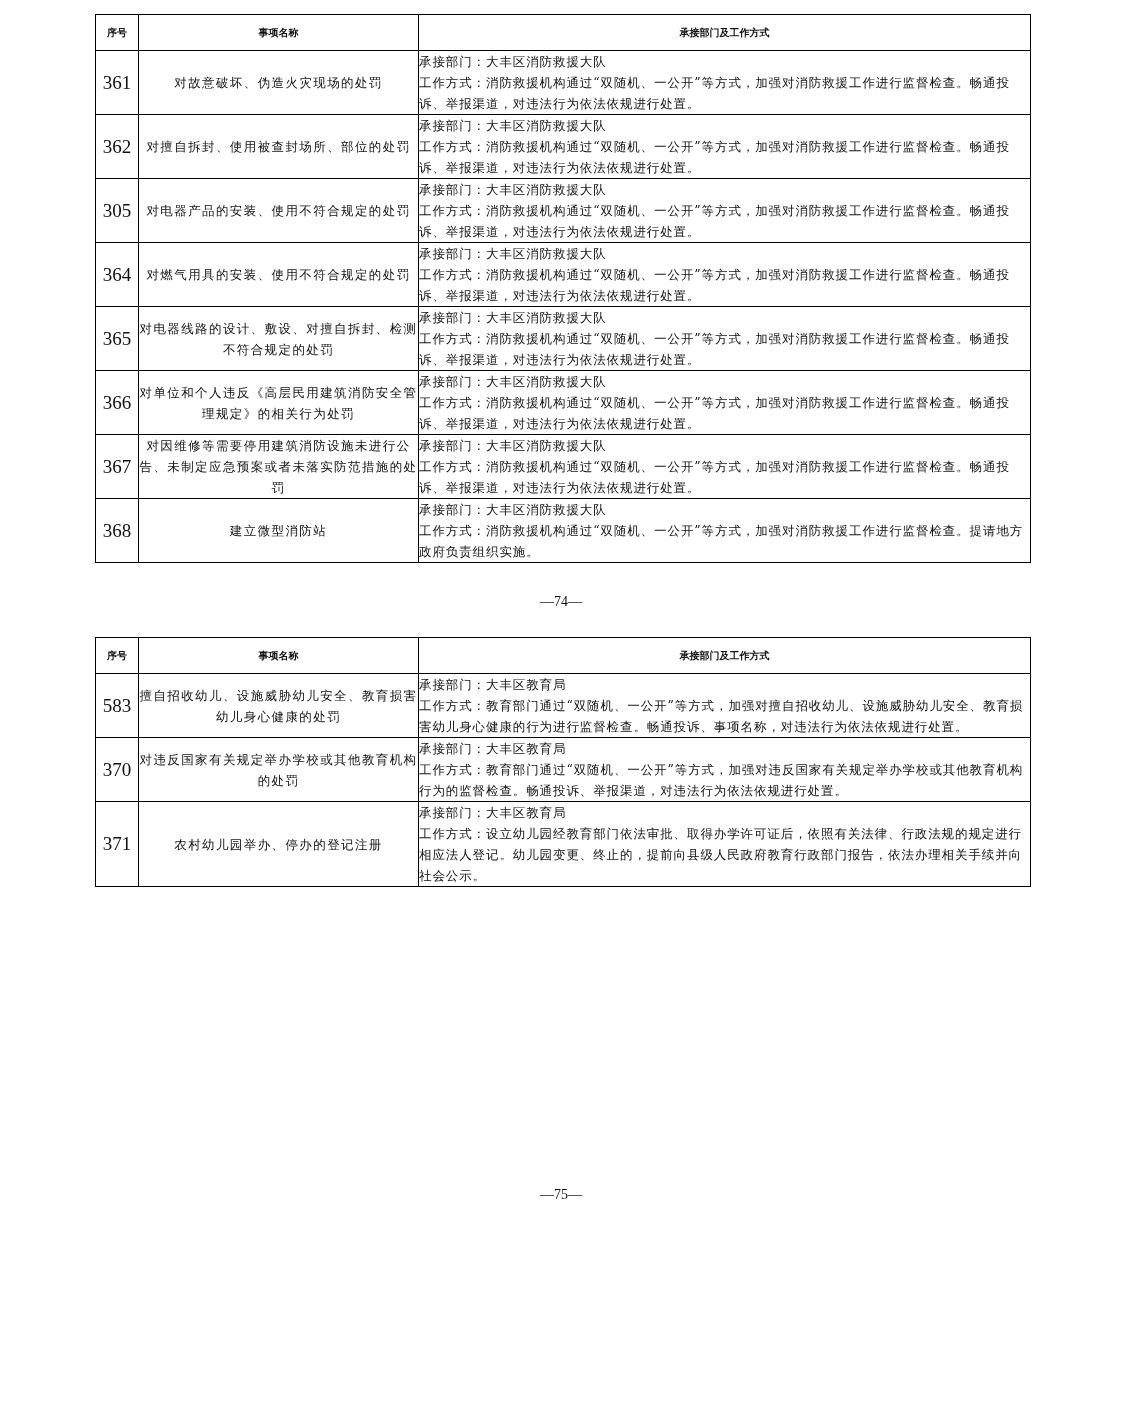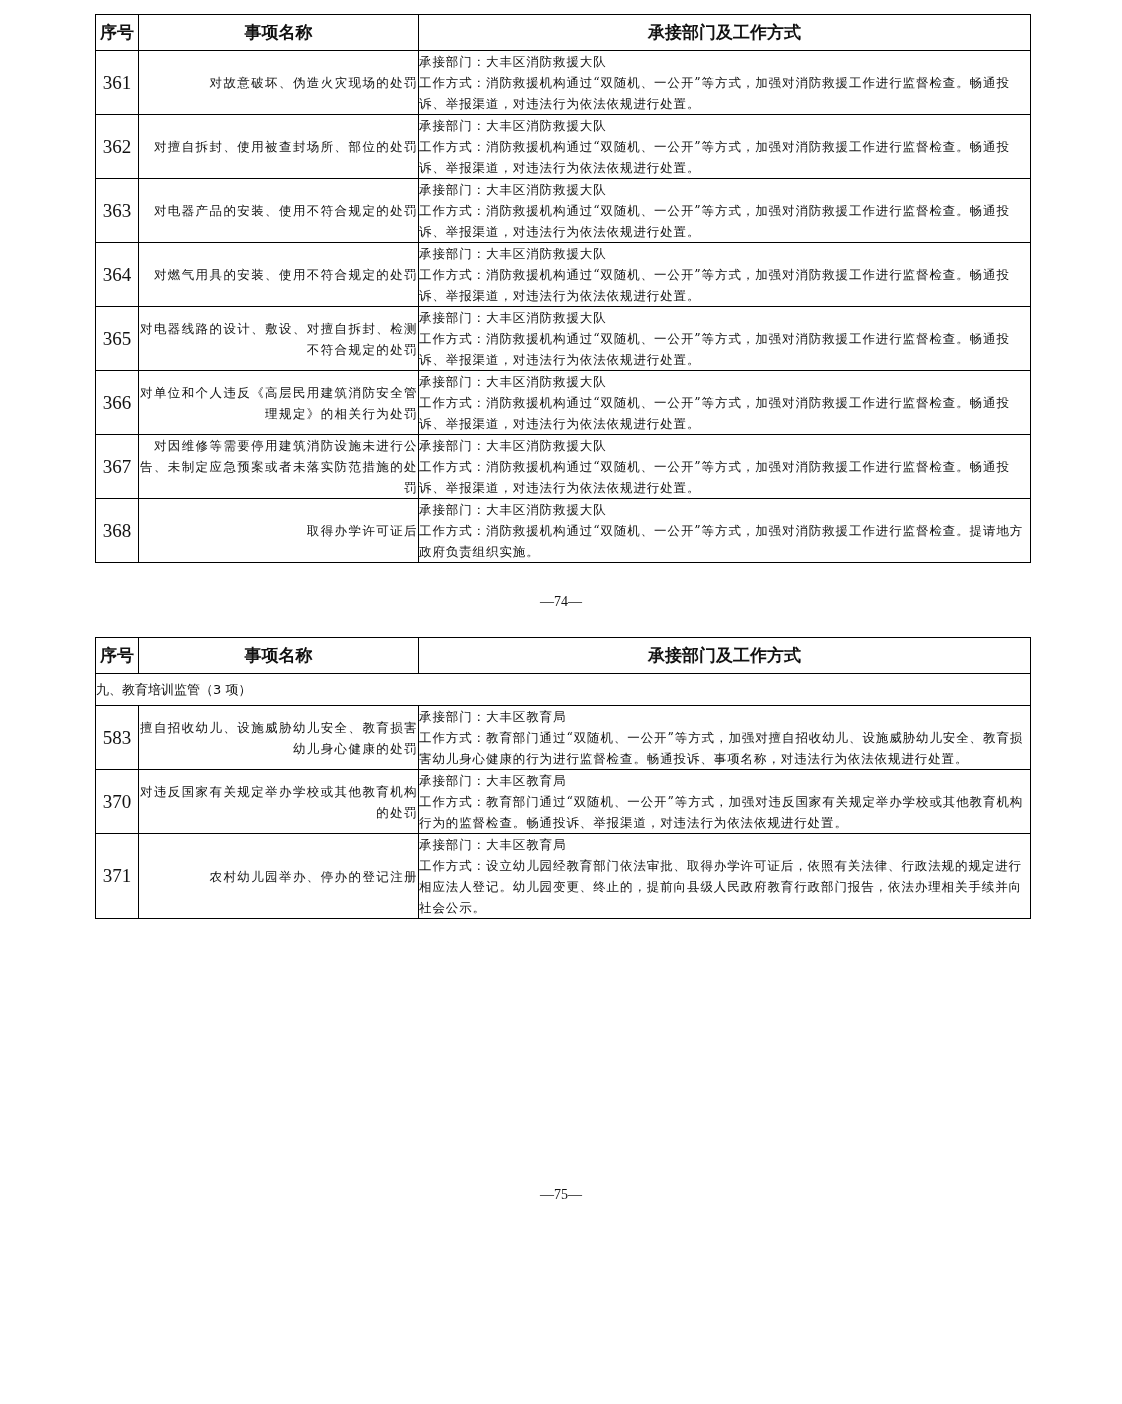--- a/index.html
+++ b/index.html
@@ -1,21 +1,21 @@
 <!DOCTYPE html>
 <html><head>
 <meta charset="utf-8">
 <style>
   html, body { margin: 0; padding: 0; background: #ffffff; }
   body { width: 1122px; height: 1404px; position: relative; font-family: "DejaVu Serif", "Liberation Serif", serif; color: #111; }
   table.doc-table { position: absolute; left: 95px; width: 935px; border-collapse: collapse; table-layout: fixed; }
   table.doc-table td, table.doc-table th { border: 1.4px solid #000; padding: 0; vertical-align: middle; }
-  th { font-family: "DejaVu Sans", "Liberation Sans", sans-serif; font-weight: bold; font-size: 17px; height: 35px; text-align: center; }
+  th { font-family: "DejaVu Sans", "Liberation Sans", sans-serif; font-weight: bold; font-size: 10px; height: 35px; text-align: center; }
   td.num { text-align: center; font-family: "Liberation Serif", serif; font-size: 19px; }
-  td.name { font-size: 12.5px; line-height: 21px; padding-left: 2px; letter-spacing: 1.4px; text-align: right; }
+  td.name { font-size: 12.5px; line-height: 21px; padding-left: 2px; letter-spacing: 1.4px; text-align: center; }
   td.method { font-size: 12.5px; line-height: 21px; padding-left: 2px; letter-spacing: 0.9px; vertical-align: top; margin-left: 36px; }
   td.method div { white-space: normal; }
   td.section { font-family: "DejaVu Sans", "Liberation Sans", sans-serif; font-size: 13px; height: 31px; padding-left: 2px; }
   tr.row64 td { height: 62px; }
   tr.row84 td { height: 82px; }
   .page-num { position: absolute; left: 0; width: 1122px; text-align: center; font-family: "Liberation Serif", serif; font-size: 14px; }
 </style>
 </head>
 <body>
 
@@ -41,21 +41,21 @@
   </tr>
   <tr class="row64">
     <td class="num">362</td>
     <td class="name">对擅自拆封、使用被查封场所、部位的处罚</td>
     <td class="method">
           <div>承接部门：大丰区消防救援大队</div>
           <div>工作方式：消防救援机构通过“双随机、一公开”等方式，加强对消防救援工作进行监督检查。畅通投诉、举报渠道，对违法行为依法依规进行处置。</div>
         </td>
   </tr>
   <tr class="row64">
-    <td class="num">363</td>
+    <td class="num">305</td>
     <td class="name">对电器产品的安装、使用不符合规定的处罚</td>
     <td class="method">
           <div>承接部门：大丰区消防救援大队</div>
           <div>工作方式：消防救援机构通过“双随机、一公开”等方式，加强对消防救援工作进行监督检查。畅通投诉、举报渠道，对违法行为依法依规进行处置。</div>
         </td>
   </tr>
   <tr class="row64">
     <td class="num">364</td>
     <td class="name">对燃气用具的安装、使用不符合规定的处罚</td>
     <td class="method">
@@ -82,21 +82,21 @@
   <tr class="row64">
     <td class="num">367</td>
     <td class="name">对因维修等需要停用建筑消防设施未进行公告、未制定应急预案或者未落实防范措施的处罚</td>
     <td class="method">
           <div>承接部门：大丰区消防救援大队</div>
           <div>工作方式：消防救援机构通过“双随机、一公开”等方式，加强对消防救援工作进行监督检查。畅通投诉、举报渠道，对违法行为依法依规进行处置。</div>
         </td>
   </tr>
   <tr class="row64">
     <td class="num">368</td>
-    <td class="name">取得办学许可证后</td>
+    <td class="name">建立微型消防站</td>
     <td class="method">
           <div>承接部门：大丰区消防救援大队</div>
           <div>工作方式：消防救援机构通过“双随机、一公开”等方式，加强对消防救援工作进行监督检查。提请地方政府负责组织实施。</div>
         </td>
   </tr>
 </tbody>
   </table>
 
 <div class="page-num" style="top:594px;">—74—</div>
 
@@ -104,23 +104,20 @@
   <colgroup>
       <col style="width:43px">
       <col style="width:280px">
       <col style="width:612px">
     </colgroup>
   <tbody>
       <tr>
     <th>序号</th>
     <th>事项名称</th>
     <th>承接部门及工作方式</th>
-  </tr>
-  <tr>
-    <td class="section" colspan="3">九、教育培训监管（3 项）</td>
   </tr>
   <tr class="row64">
     <td class="num">583</td>
     <td class="name">擅自招收幼儿、设施威胁幼儿安全、教育损害幼儿身心健康的处罚</td>
     <td class="method">
           <div>承接部门：大丰区教育局</div>
           <div>工作方式：教育部门通过“双随机、一公开”等方式，加强对擅自招收幼儿、设施威胁幼儿安全、教育损害幼儿身心健康的行为进行监督检查。畅通投诉、事项名称，对违法行为依法依规进行处置。</div>
         </td>
   </tr>
   <tr class="row64">

